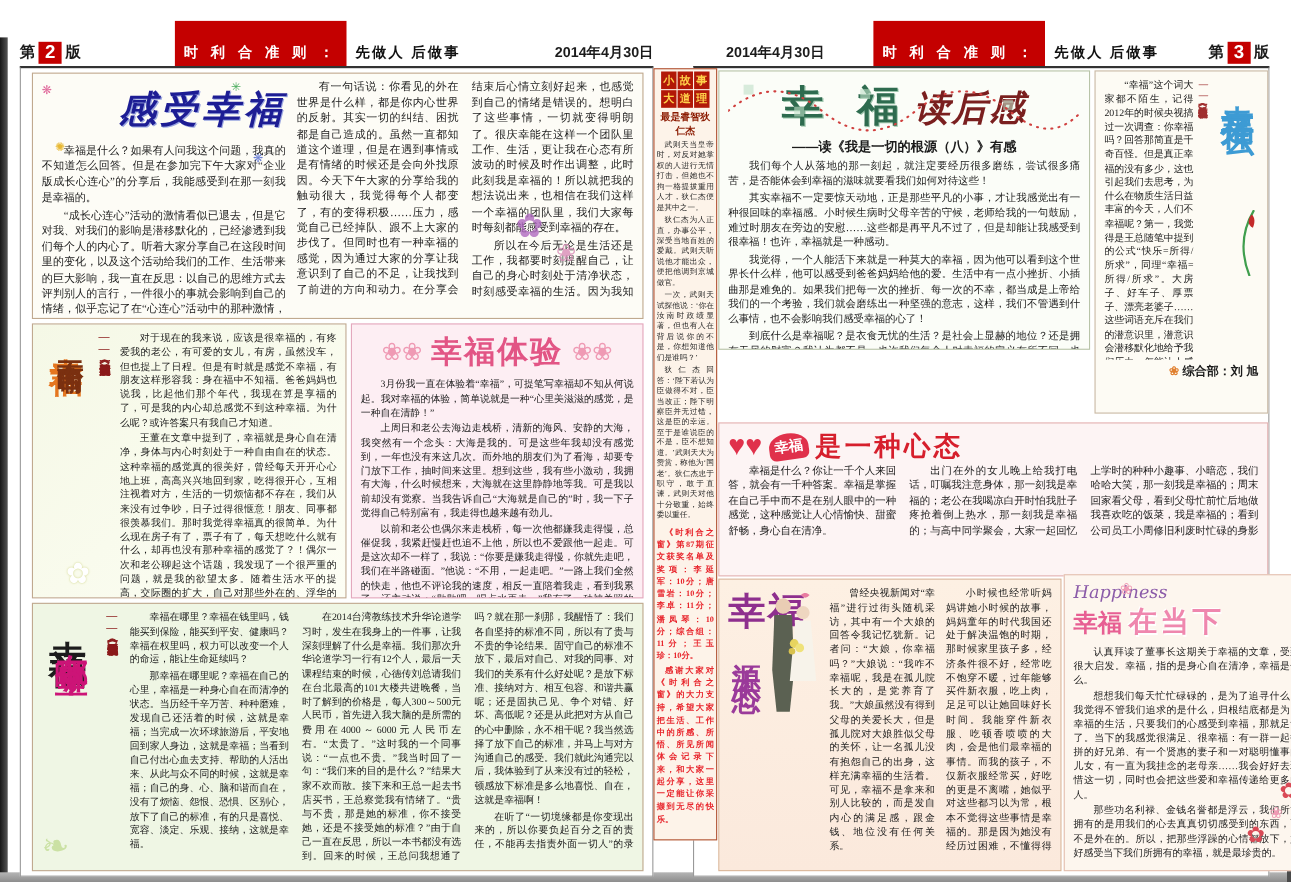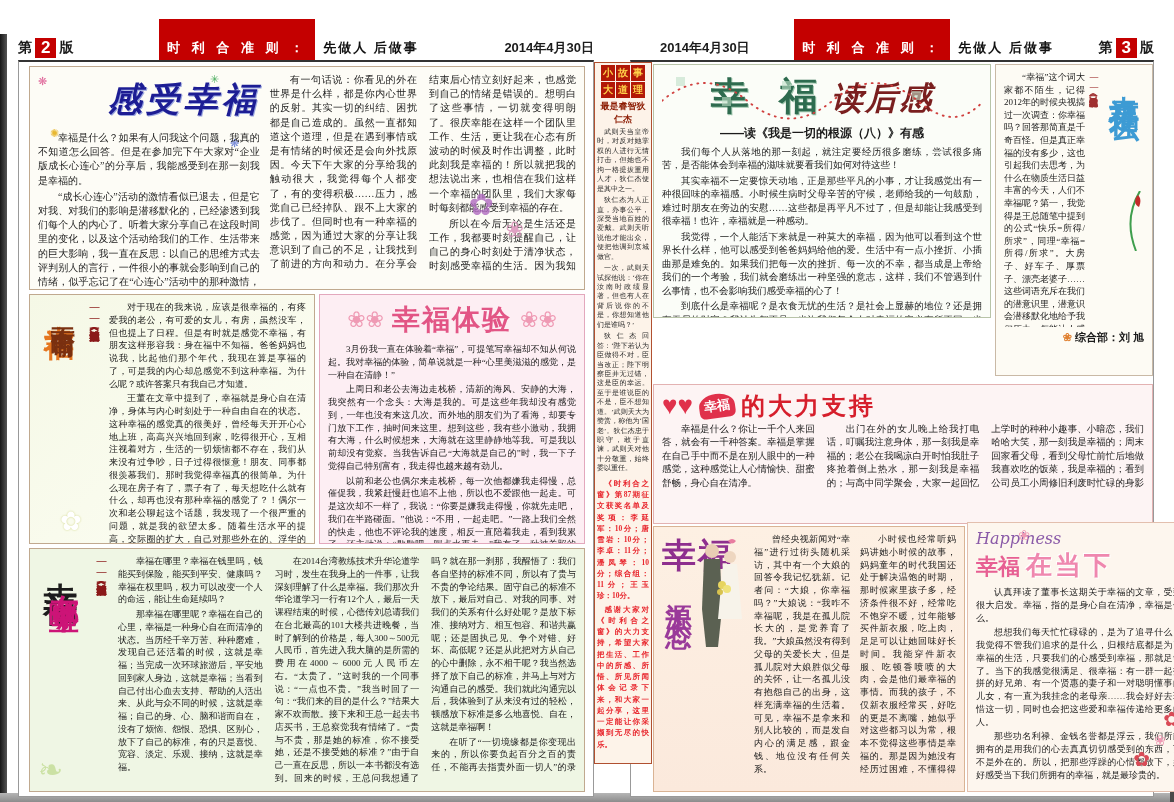--- a/index.html
+++ b/index.html
@@ -292,21 +292,21 @@
       </div>
       <div class="byline">
         <span class="flower-bullet">❀ </span><span>综合部：刘 旭</span>
       </div>
     </div>
 
     <div class="box art-xintai">
       <div class="xintai-titlerow">
         <span class="hearts">♥♥</span>
         <span class="xintai-prefix">幸福</span>
-        <span class="xintai-suffix">的大力支持</span>
+        <span class="xintai-suffix">是一种心态</span>
       </div>
       <div class="xintai-body body-text">
         <p>幸福是什么？你让一千个人来回答，就会有一千种答案。幸福是掌握在自己手中而不是在别人眼中的一种感觉，这种感觉让人心情愉快、甜蜜舒畅，身心自在清净。</p>
         <p>出门在外的女儿晚上给我打电话，叮嘱我注意身体，那一刻我是幸福的；老公在我喝凉白开时怕我肚子疼抢着倒上热水，那一刻我是幸福的；与高中同学聚会，大家一起回忆上学时的种种小趣事、小暗恋，我们哈哈大笑，那一刻我是幸福的；周末回家看父母，看到父母忙前忙后地做我喜欢吃的饭菜，我是幸福的；看到公司员工小周修旧利废时忙碌的身影和汗水，我是幸福的；看到办公室的小郭、小扣由一件小事都能迅速地回看自己、迁善自己，我是幸福的；看到张晓莹向潘主任保证“办公室有大事、小事、你尽管吩咐，肯定能干好”，我是幸福的。所有这些感到幸福的事情没有一件与金钱有关，因为知足所以我幸福，因为感恩所以我幸福，因为快乐所以我幸福。</p>
 
       </div>
     </div>
 
     <div class="box art-yuanyu">
       <div class="yuanyu-flex">

